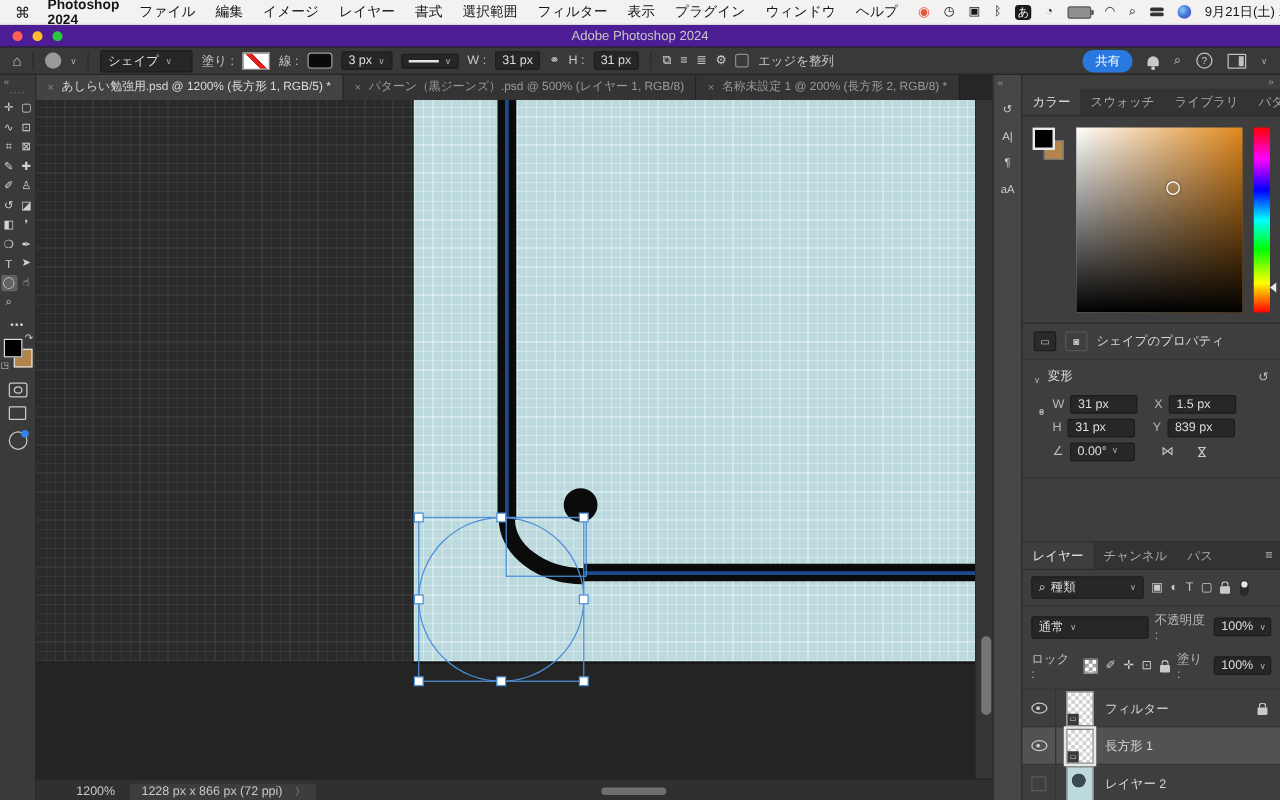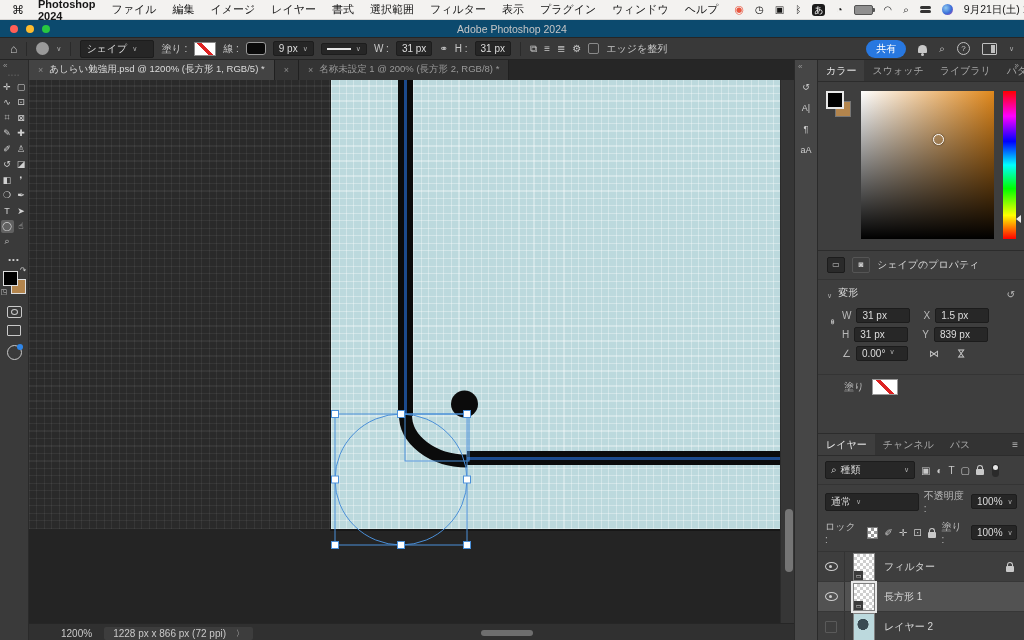--- a/index.html
+++ b/index.html
@@ -15,21 +15,21 @@
   .mb-right{margin-left:auto;display:flex;align-items:center;gap:11px;font-size:10px}
   .mb-right .ime{background:#1a1a1a;color:#fff;border-radius:3px;padding:0 2px;font-size:9px;line-height:12px}
   .mb-right .rec{color:#e8563f;font-size:11px}
   .battery{width:17px;height:8px;border:1px solid #555;border-radius:2px;position:relative;background:#8f8f8f}
   .battery:after{content:"";position:absolute;right:-3px;top:2px;width:2px;height:4px;background:#555;border-radius:0 1px 1px 0}
   .ccpill{width:11px;height:8px;display:flex;flex-direction:column;gap:1px}
   .ccpill i{height:3px;background:#333;border-radius:2px;display:block}
   .siri{width:11px;height:11px;border-radius:50%;background:radial-gradient(circle at 35% 35%,#8ec9f0,#3a6fd8 55%,#b33fae)}
   .clock{font-size:10.5px;white-space:nowrap}
   
-  .titlebar{height:17px;background:#0c4a6e;position:relative;display:flex;align-items:center;justify-content:center;
+  .titlebar{height:17px;background:#4c1d95;position:relative;display:flex;align-items:center;justify-content:center;
             font-size:10.5px;color:#c6c6c6;border-bottom:1px solid #262626}
   .lights{position:absolute;left:10px;top:5px;display:flex;gap:8px}
   .lights i{width:8px;height:8px;border-radius:50%;display:block}
   
   .optionsbar{height:21px;background:#393939;border-bottom:1px solid #242424;display:flex;align-items:center;
               font-size:10px;color:#c8c8c8;padding:0 10px;gap:7px;white-space:nowrap}
   .osep{width:1px;height:14px;background:#2a2a2a;margin:0 2px}
   .obox{background:#262626;border:1px solid #1d1d1d;border-radius:2px;padding:1px 5px;color:#ddd;display:flex;align-items:center;gap:5px}
   .chev{font-size:7px;color:#aaa}
   .toolprev{width:13px;height:13px;border-radius:50%;background:#9a9a9a;display:inline-block}
@@ -89,21 +89,21 @@
   .hthumb{position:absolute;left:452px;top:6px;width:52px;height:6px;border-radius:3px;background:#6e6e6e}
   
   .dockstrip{width:22px;background:#464646;border-left:1px solid #2a2a2a;display:flex;flex-direction:column;
              align-items:center;color:#cfcfcf;font-size:9px;padding-top:2px}
   .dockstrip .dcollapse{font-size:8px;color:#999;align-self:flex-start;padding-left:3px}
   .dockstrip .dicon{margin-top:11px}
   
   .panelscol{width:206px;background:#3e3e3e;border-left:1px solid #2a2a2a;display:flex;flex-direction:column;font-size:10px}
   .panel{position:relative}
   .pcollapse{position:absolute;right:5px;top:1px;font-size:8px;color:#999;z-index:3}
-  .ptabs{display:flex;background:#333;height:21px;align-items:stretch;margin-top:0;border-bottom:1px solid #2c2c2c}
+  .ptabs{display:flex;background:#333;height:21px;align-items:stretch;margin-top:11px;border-bottom:1px solid #2c2c2c}
   .ptab{padding:0 8px;display:flex;align-items:center;color:#a8a8a8;white-space:nowrap}
   .ptab.active{background:#3e3e3e;color:#e6e6e6}
   .pburger{margin-left:auto;display:flex;align-items:center;padding-right:6px;color:#bbb}
   
   .colorwrap{display:flex;padding:9px 8px 8px 8px;gap:9px;height:148px}
   .cswatches{width:26px;position:relative}
   .cswatches .fg2{position:absolute;left:0;top:0;width:14px;height:14px;background:#000;border:2px solid #e8e8e8;z-index:2}
   .cswatches .bg2{position:absolute;left:9px;top:10px;width:14px;height:14px;background:#b3854d;border:1px solid #777}
   .cfield{flex:1;position:relative;background:linear-gradient(to top,#000,rgba(0,0,0,0)),linear-gradient(to right,#fff,#e0881c)}
   .cring{position:absolute;left:54%;top:29%;width:9px;height:9px;border:1.5px solid #fff;border-radius:50%;box-shadow:0 0 2px rgba(0,0,0,.6)}
@@ -211,21 +211,21 @@
   <span class="osep"></span>
   <span class="obox" style="width:62px;justify-content:flex-start">
     <span>シェイプ</span>
     <span class="chev">∨</span>
   </span>
   <span>塗り :</span>
   <span class="fillswatch"></span>
   <span>線 :</span>
   <span class="strokeswatch"></span>
   <span class="obox">
-    <span>9 px</span>
+    <span>3 px</span>
     <span class="chev">∨</span>
   </span>
   <span class="obox">
     <span class="linesample"></span>
     <span class="chev">∨</span>
   </span>
   <span>W :</span>
   <span class="obox">31 px</span>
   <span>⚭</span>
   <span>H :</span>
@@ -332,20 +332,21 @@
   </div>
 
   <div class="centercol">
     <div class="doctabs">
       <span class="dtab active">
           <span class="x">×</span>
           <span>あしらい勉強用.psd @ 1200% (長方形 1, RGB/5) *</span>
         </span>
         <span class="dtab">
           <span class="x">×</span>
+          <span>パターン（黒ジーンズ）.psd @ 500% (レイヤー 1, RGB/8)</span>
         </span>
         <span class="dtab">
           <span class="x">×</span>
           <span>名称未設定 1 @ 200% (長方形 2, RGB/8) *</span>
         </span>
     </div>
 
     <div class="canvasarea">
       <div class="tgrid"></div>
       <div class="doccyan"></div>
@@ -461,24 +462,20 @@
           <span>∠</span>
           <span class="pbox sm">
             <span>0.00°</span>
             <span class="chev">∨</span>
           </span>
           <span class="fliph" style="margin-left:16px">⋈</span>
           <span class="flipv" style="margin-left:12px">⋈</span>
         </div>
       </div>
       <div class="pdivider"></div>
-      <div class="fillrow">
-        <span>塗り</span>
-        <span class="fillnone"></span>
-      </div>
     </div>
 
     <div class="panel layers" style="flex:1;border-top:1px solid #2c2c2c">
       <div class="ptabs" style="margin-top:0">
         <span class="ptab active">
             <span>レイヤー</span>
           </span>
           <span class="ptab">
             <span>チャンネル</span>
           </span>

